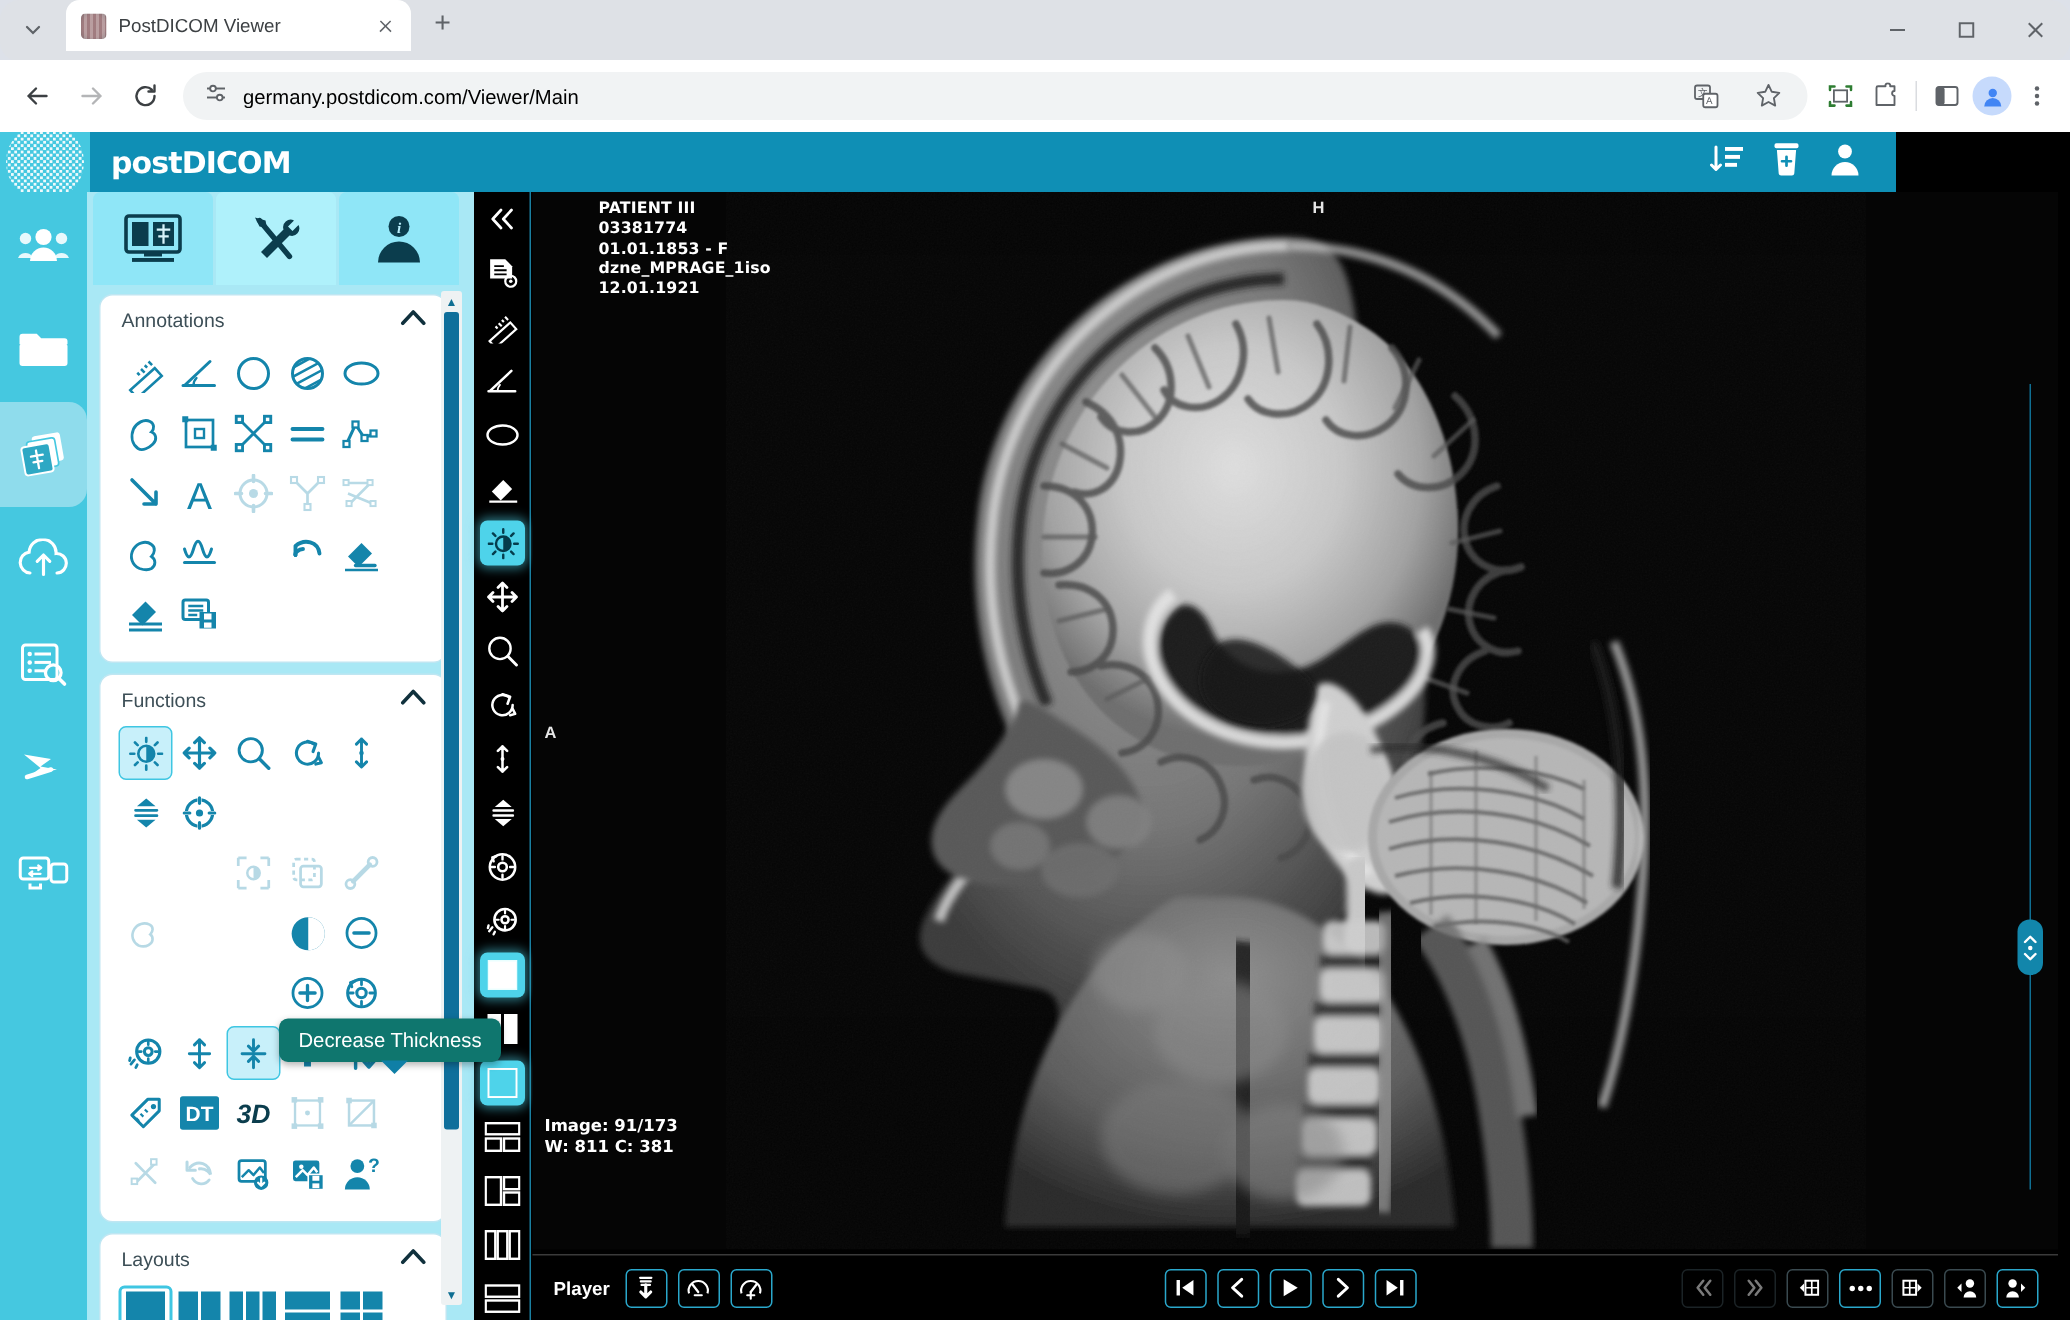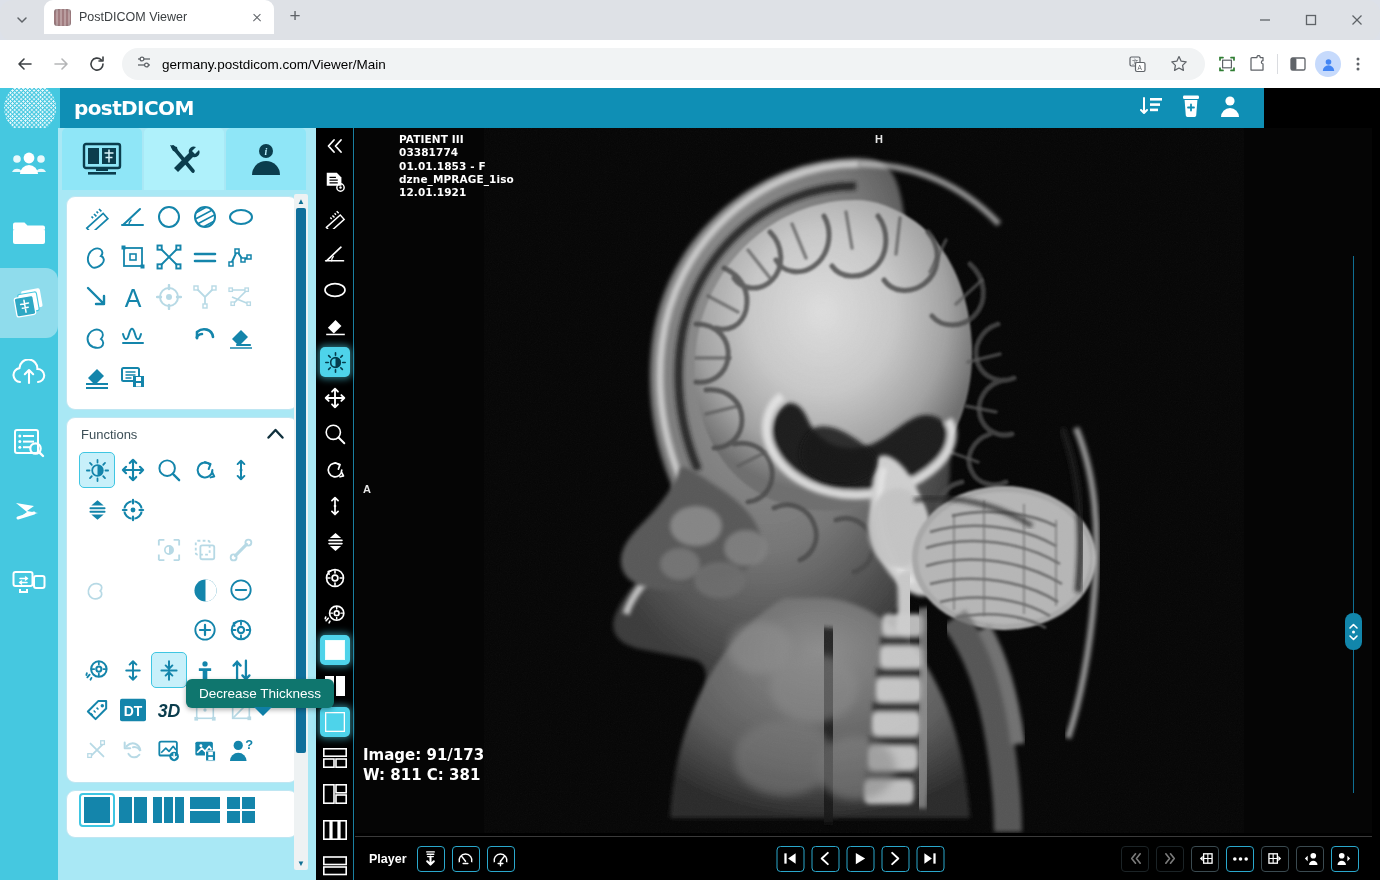--- a/index.html
+++ b/index.html
@@ -201,22 +201,22 @@
     background:#050505; overflow:hidden;
   }
   .mri { position:absolute; left:50%; top:0; transform:translateX(-50%); width:760px; height:705px; }
   .overlay-tl {
     position:absolute; left:8px; top:5px; color:#fff;
     font-size:10.5px; font-weight:bold; line-height:1.27; letter-spacing:.1px;
     font-family:"DejaVu Sans", sans-serif;
     margin-left:36px;
   }
   .overlay-bl {
-    position:absolute; left:8px; bottom:47px; color:#fff;
-    font-size:15px; font-weight:bold; line-height:1.32;
+    position:absolute; left:8px; bottom:60px; color:#fff;
+    font-size:11px; font-weight:bold; line-height:1.32;
     font-family:"DejaVu Sans", sans-serif;
   }
   .mark-h { position:absolute; left:520px; top:5px; color:#e6e6e6; font-size:11px; font-weight:bold; }
   .mark-a { position:absolute; left:8px; top:355px; color:#e6e6e6; font-size:11px; font-weight:bold; }
 
   .side-handle {
     position:absolute; right:10px; top:485px; width:17px; height:37px;
     background:#1286ab; border-radius:8px;
     display:flex; align-items:center; justify-content:center; z-index:12;
   }
@@ -481,20 +481,28 @@
             <text x="18" y="13" text-anchor="middle" font-size="10" fill="#b9eefb" font-family="Liberation Serif" font-style="italic" font-weight="bold">i</text>
             <path d="M4 33a14 14 0 0 1 28 0z" fill="#0b3d4d"></path>
           </svg>
         </div>
       </div>
 
       <div class="tp-body">
         <div class="tp-scrollarea">
 
           <div class="card">
+            <div class="card-head">
+              <span class="card-title">Annotations</span>
+              <span class="chev">
+                <svg width="17" height="11" viewBox="0 0 17 11">
+                    <path d="M1.5 9.5L8.5 2l7 7.5" stroke="#10313d" stroke-width="2.4" fill="none" stroke-linecap="round" stroke-linejoin="round"></path>
+                  </svg>
+              </span>
+            </div>
             <div class="icon-grid">
               <div class="icon-cell">
                 <svg class="ic" width="26" height="26" viewBox="0 0 26 26">
                     <g stroke="#1485ab" stroke-width="1.7" fill="none">
                       <rect x="2" y="16" width="22" height="7" transform="rotate(-42 13 19)"></rect>
                       <path d="M7.5 12.5l1.6 1.6M10 10l2.4 2.4M12.5 7.5l1.6 1.6M15 5l2.4 2.4"></path>
                     </g>
                   </svg>
               </div>
               <div class="icon-cell">
@@ -926,20 +934,28 @@
                 <svg class="ic" width="26" height="24" viewBox="0 0 28 26">
                     <circle cx="11" cy="8" r="5" fill="#1485ab"></circle>
                     <path d="M2 25a9 9 0 0 1 18 0z" fill="#1485ab"></path>
                     <text x="23" y="12" text-anchor="middle" font-size="14" font-weight="bold" fill="#1485ab" font-family="Liberation Sans">?</text>
                   </svg>
               </div>
             </div>
           </div>
 
           <div class="card">
+            <div class="card-head">
+              <span class="card-title">Layouts</span>
+              <span class="chev">
+                <svg width="17" height="11" viewBox="0 0 17 11">
+                    <path d="M1.5 9.5L8.5 2l7 7.5" stroke="#10313d" stroke-width="2.4" fill="none" stroke-linecap="round" stroke-linejoin="round"></path>
+                  </svg>
+              </span>
+            </div>
             <div class="icon-grid" style="padding:2px 10px 10px 12px;">
               <div class="layout-cell sel">
                 <svg width="28" height="28" viewBox="0 0 28 28">
                     <rect x="1" y="1" width="26" height="26" fill="#1485ab"></rect>
                   </svg>
               </div>
               <div class="layout-cell">
                 <svg width="30" height="28" viewBox="0 0 30 28">
                     <rect x="1" y="1" width="13" height="26" fill="#1485ab"></rect>
                     <rect x="16" y="1" width="13" height="26" fill="#1485ab"></rect>

